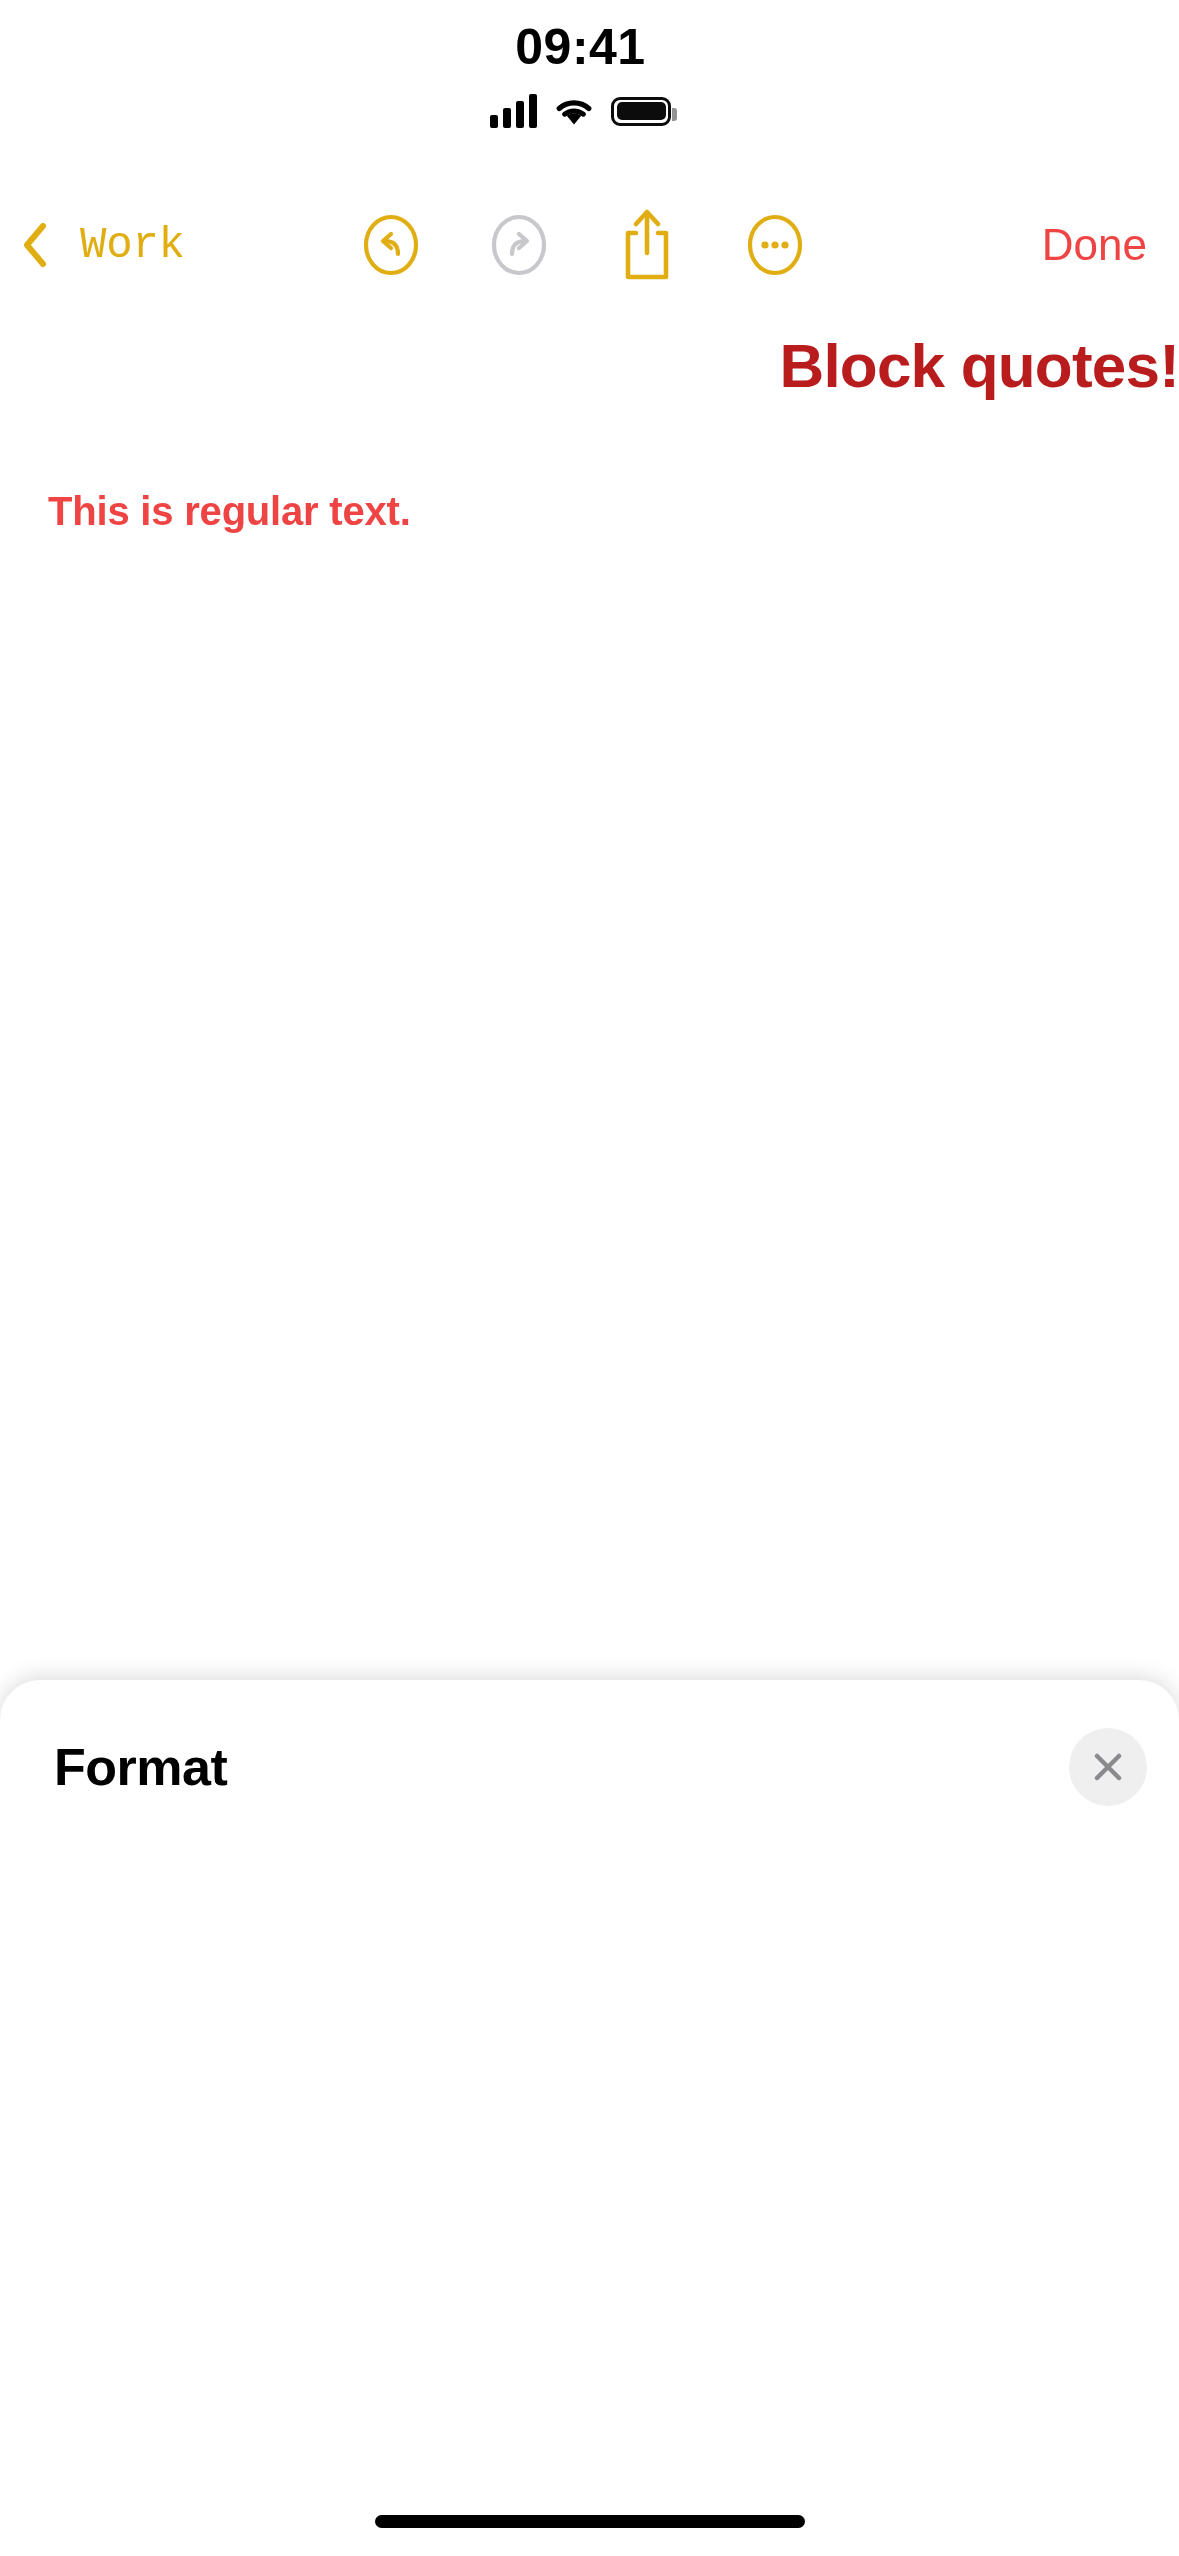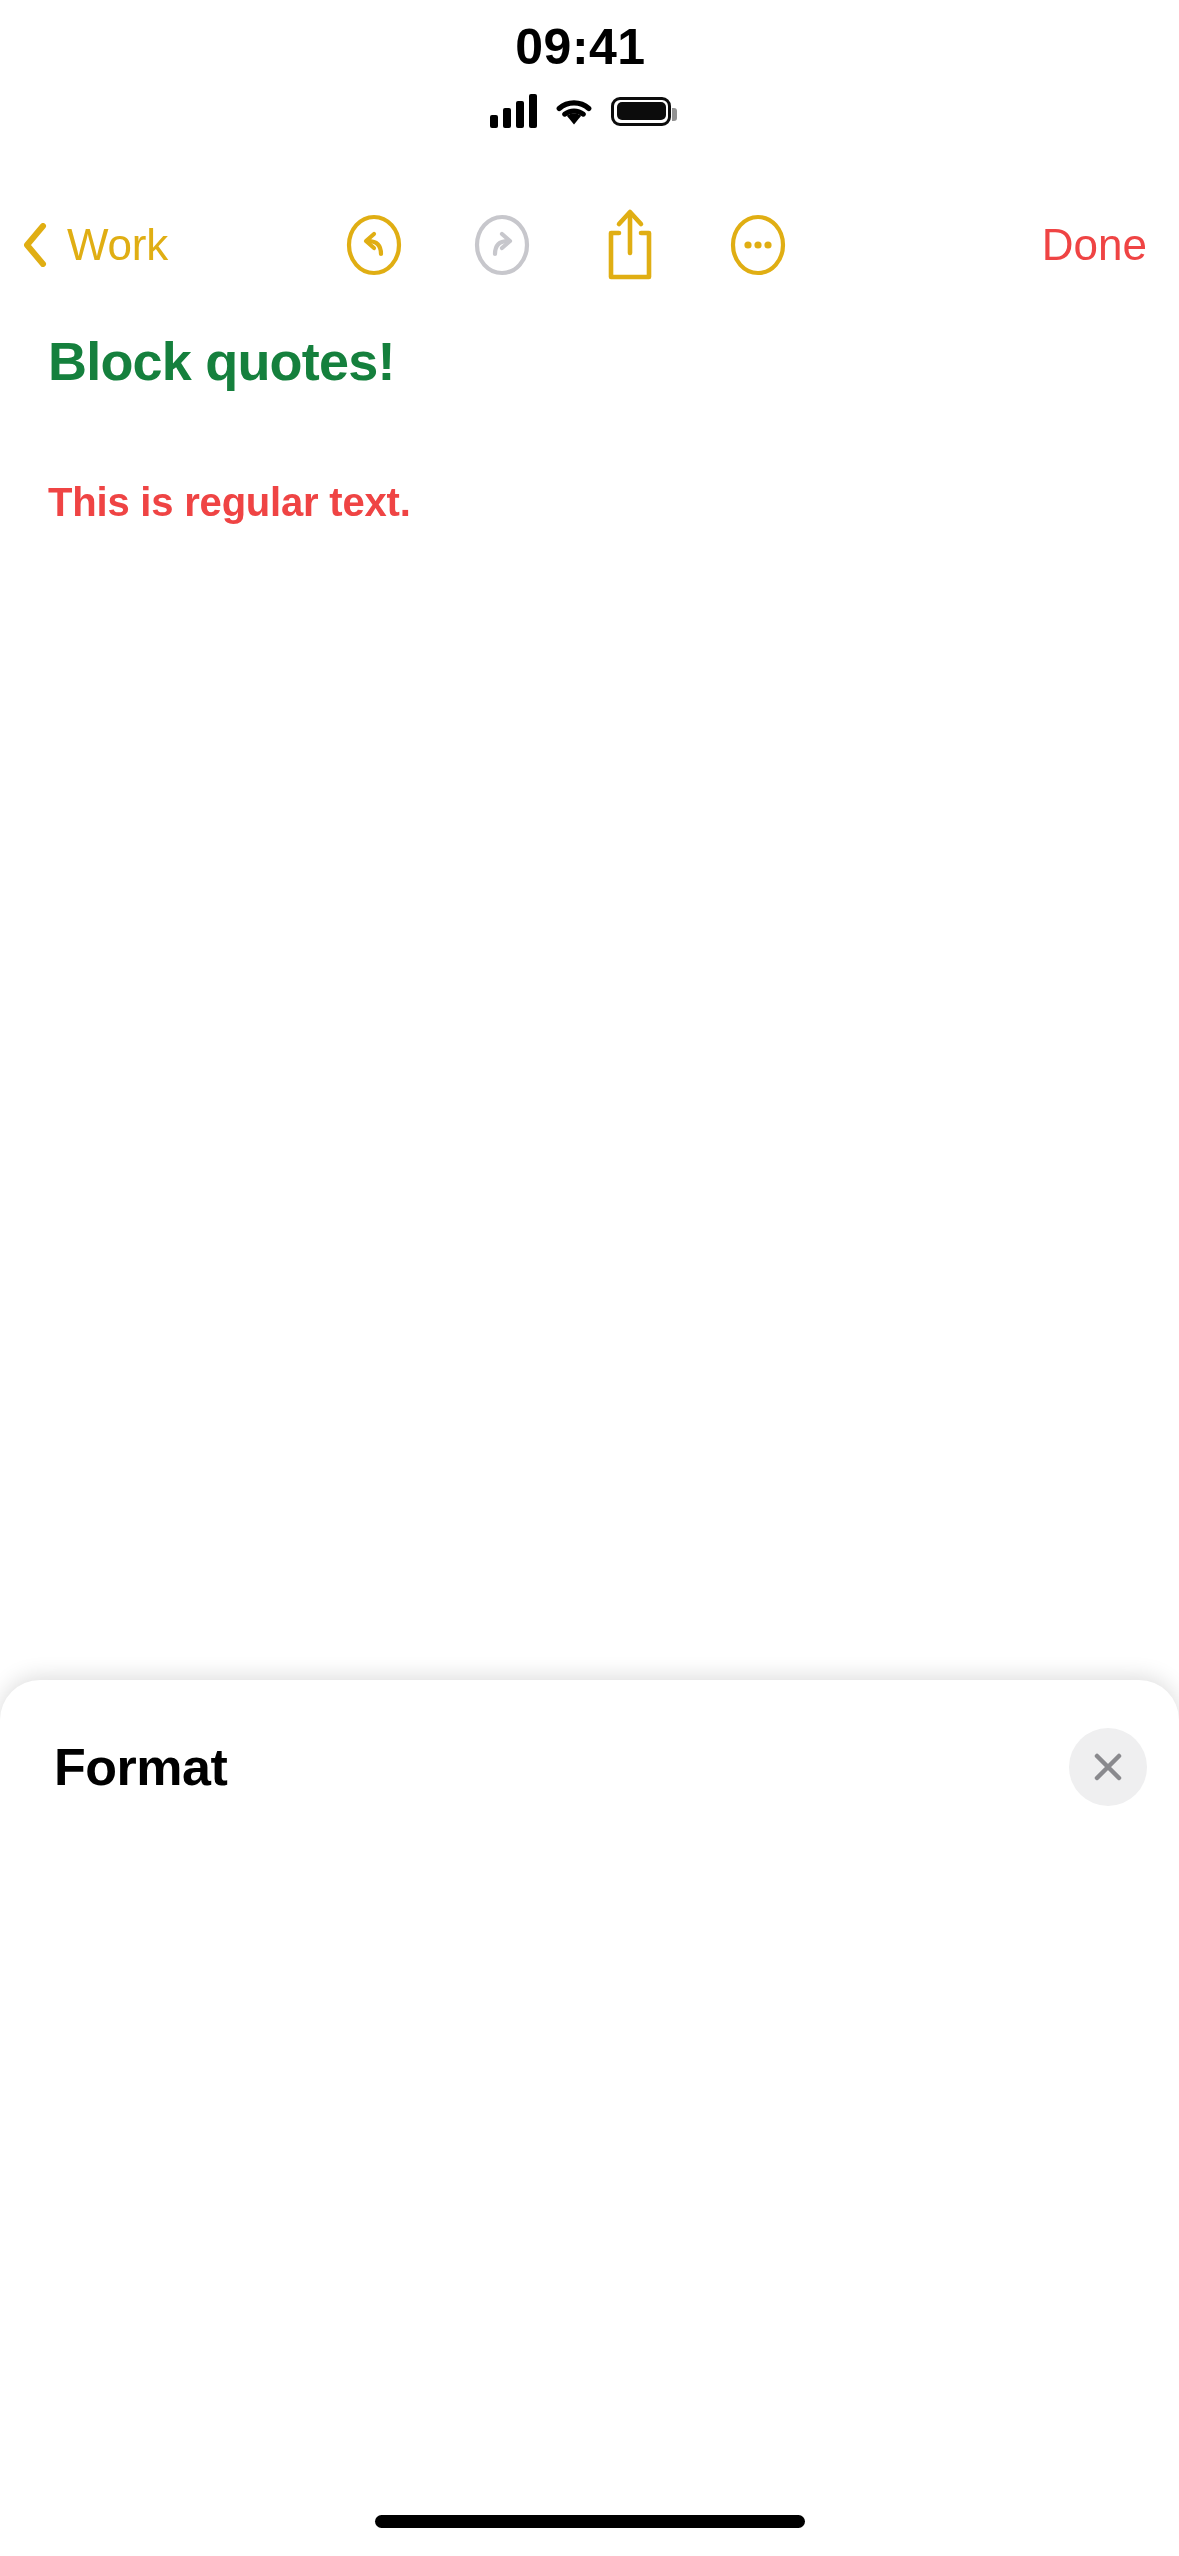--- a/index.html
+++ b/index.html
@@ -29,32 +29,32 @@
   .wifi{ width:42px; height:32px; }
   .battery{ position:relative; width:60px; height:29px; border:3px solid #000; border-radius:9px; opacity:.95;}
   .battery::after{ content:""; position:absolute; right:-9px; top:8px; width:5px; height:13px; background:#000; border-radius:0 3px 3px 0; opacity:.45;}
   .battery .fill{ position:absolute; left:2.5px; top:2.5px; bottom:2.5px; width:49px; background:#000; border-radius:5px;}
 
   
   .navbar{
     position:absolute; top:190px; left:0; width:1179px; height:110px;
     display:flex; align-items:center;
   }
-  .nav-back{ display:flex; align-items:center; gap:19px; margin-left:22px; cursor:pointer;}
+  .nav-back{ display:flex; align-items:center; gap:32px; margin-left:22px; cursor:pointer;font-family:Liberation Mono, monospace;}
   .chev{ width:26px; height:44px; }
   .nav-back-label{ font-size:44px; color:#E0AE13; letter-spacing:-.2px;}
   .nav-tools{ display:flex; align-items:center; margin-left:142px; gap:0; }
   .tool{ width:128px; height:110px; display:flex; align-items:center; justify-content:center; cursor:pointer;}
   .nav-done{ margin-left:auto; margin-right:32px; font-size:44px; color:#ef4444; font-weight:400; cursor:pointer;}
 
   
   .note{ position:absolute; top:330px; left:0; width:1179px; }
   .note-title{
-    font-size:54px; font-weight:700; color:#15803d;
-    margin:0 0 0 48px; letter-spacing:-.8px;
+    font-size:62px; font-weight:700; color:#b91c1c;
+    margin:0 0 0 48px; letter-spacing:-.8px;text-align:right;
   }
   .note-para{
     font-size:40px; color:#ef4444; margin:88px 0 0 48px; letter-spacing:-.2px;font-weight:bold;
   }
   .blockquote{
     position:relative; margin:118px 0 0 48px; display:flex; align-items:stretch;
   }
   .bq-bar{ width:9px; background:#C6C6C8; border-radius:5px; flex:0 0 9px; }
   .bq-text{
     margin-left:28px;

